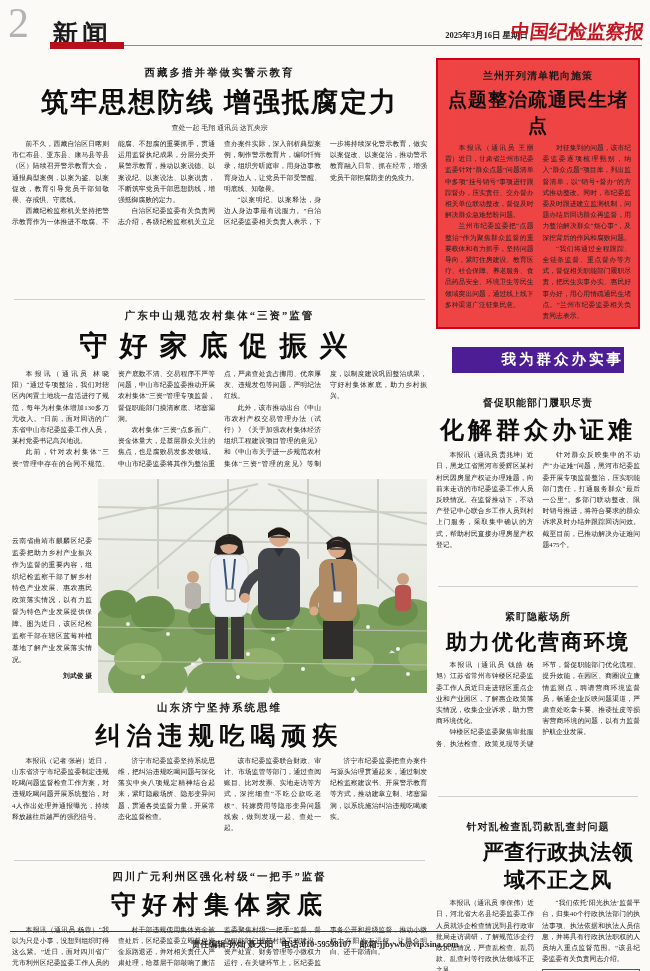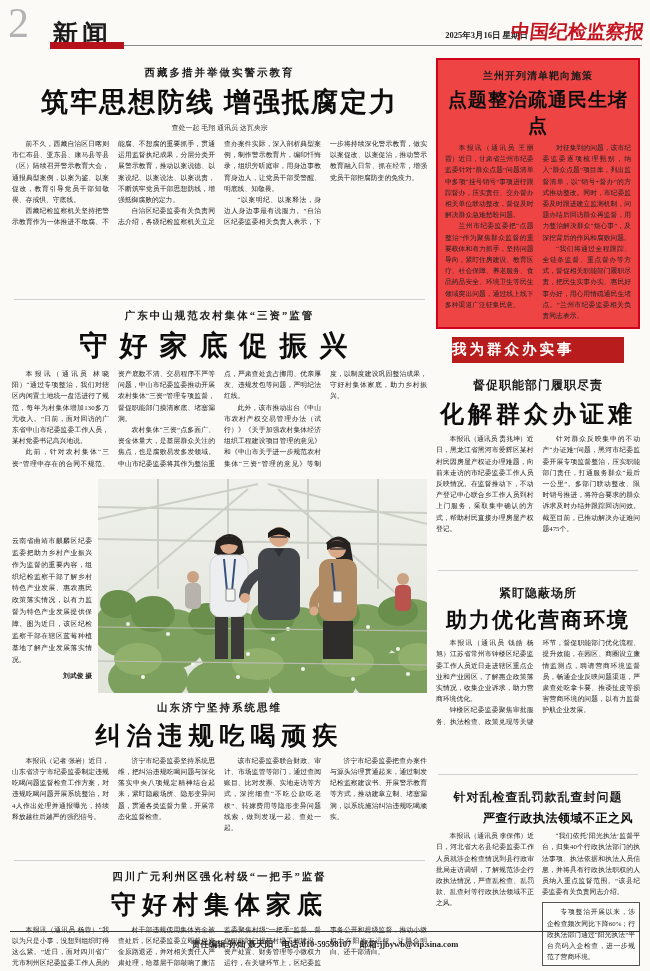--- a/index.html
+++ b/index.html
@@ -36,26 +36,26 @@
   .sep { border-top: 1px solid #cfcfcf; margin: 9px 2px; }
   
   .photo-row { display: flex; gap: 6px; margin: 10px 0 4px; }
   .photo-caption { width: 80px; font-size: 6.8px; line-height: 1.75; text-align: justify; padding-top: 56px; }
   .photo-credit { text-align: right; margin-top: 4px; font-weight: bold; }
   .photo-frame { width: 329px; height: 214px; overflow: hidden; background: #e8eae4; }
   
   .red-box { border: 2.5px solid #d0021b; padding: 7px 7px 6px; background: #ef4444; }
   .red-box .kicker { font-size: 10px; margin-top: 2px; letter-spacing: 1px; }
   .hl-box { font-size: 19px; letter-spacing: 1px; }
-  .banner { margin: 8px 16px 2px; background: #b91c1c; color: #fff; text-align: left;
+  .banner { margin: 18px 16px 2px; background: #4c1d95; color: #fff; text-align: right;
             font-size: 14.5px; font-weight: bold; letter-spacing: 3px; padding: 3px 0 4px; }
-  .right-sec .kicker { font-size: 12px; letter-spacing: 1px; margin-top: 14px; }
+  .right-sec .kicker { font-size: 10px; letter-spacing: 1px; margin-top: 23px; }
   .hl-r1 { font-size: 24px; letter-spacing: 4px; }
   .hl-r2 { font-size: 21px; letter-spacing: 2px; }
-  .hl-r3 { font-size: 12px; letter-spacing: 0.5px; margin-left: 40px; }
+  .hl-r3 { font-size: 21px; letter-spacing: 0.5px; margin-left: 40px; }
   .minh-a { min-height: 152px; }
   .minh-b { min-height: 92px; }
   .minh-c { min-height: 96px; }
   .minh-d { min-height: 72px; }
   .minh-box { min-height: 158px; }
   .minh-r { min-height: 128px; }
   .twocol-flex { display: flex; gap: 8px; font-size: 6.8px; line-height: 1.65; text-align: justify; }
   .twocol-flex .fcol { flex: 1; }
   .twocol-flex p { text-indent: 2em; }
   .corner-box { border: 1px solid #555; padding: 3px 4px; margin-top: 5px; background: #fdfdfb; }

